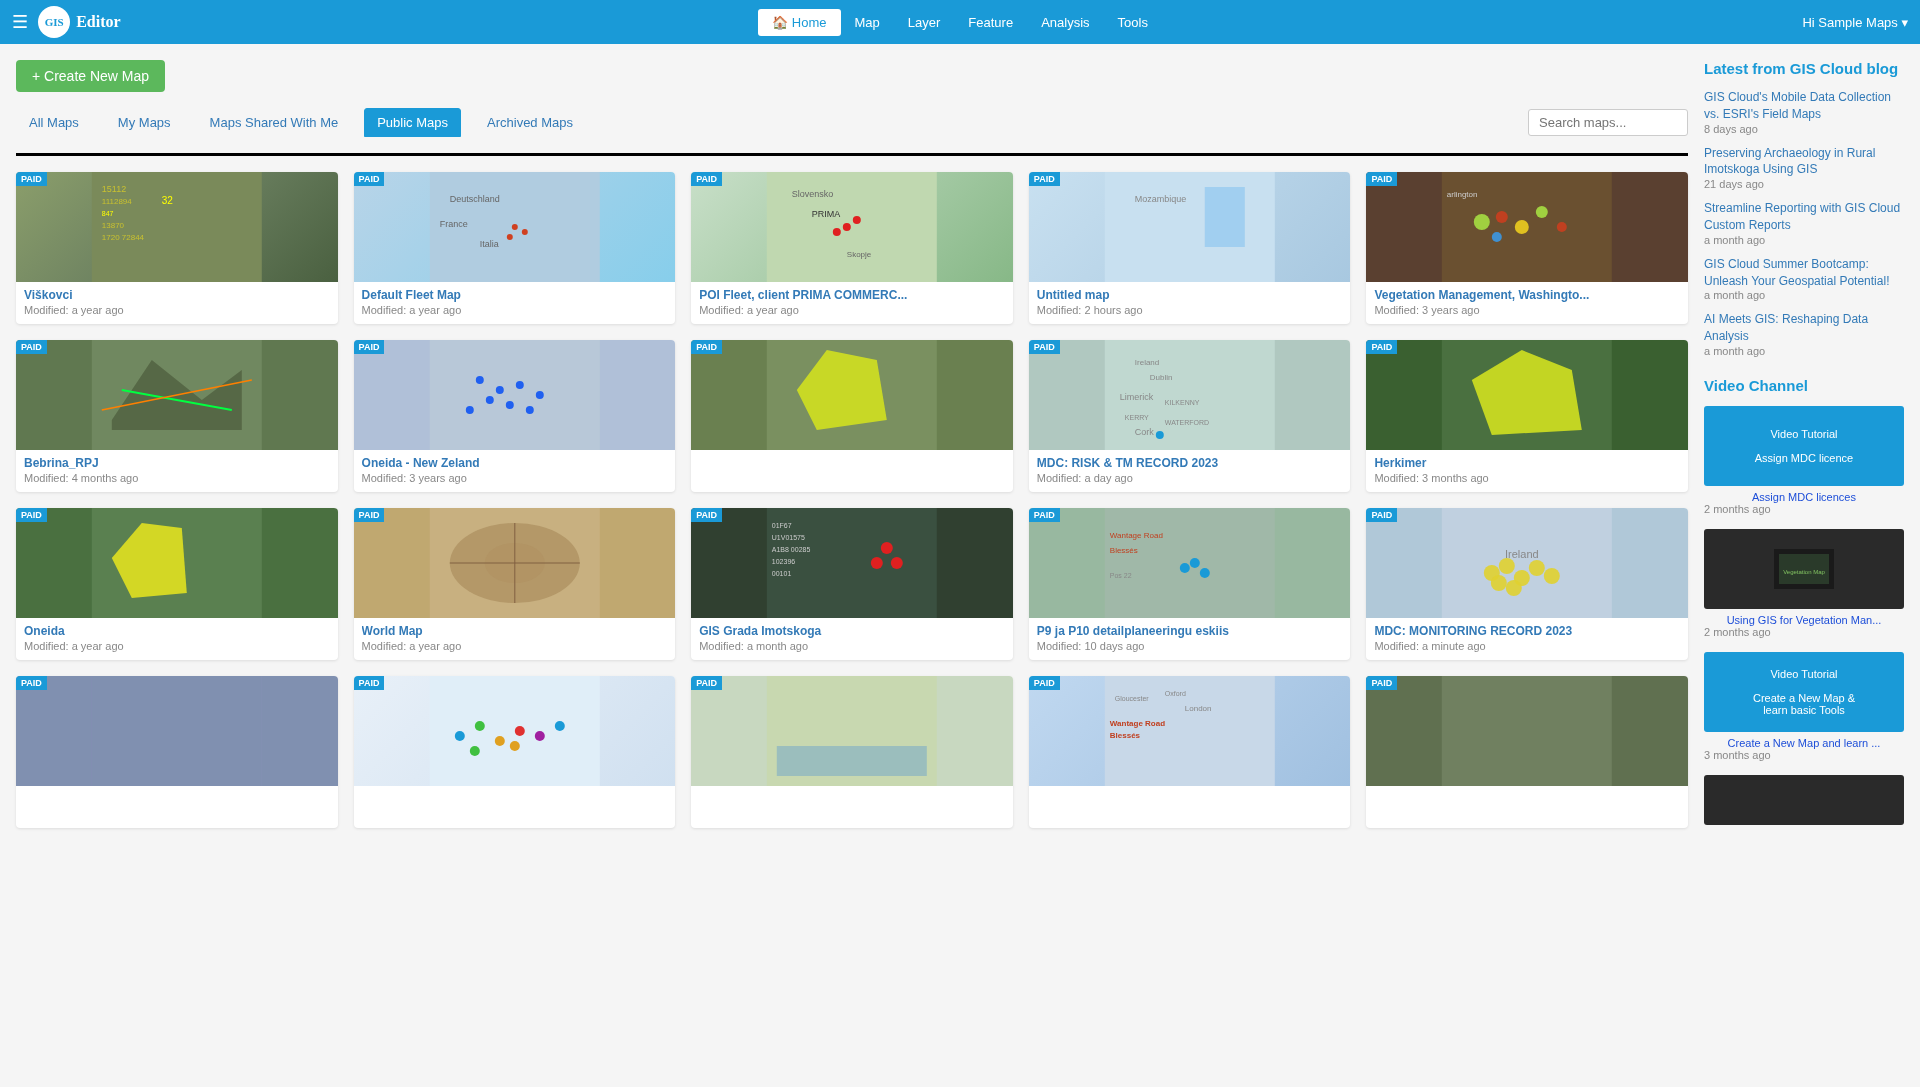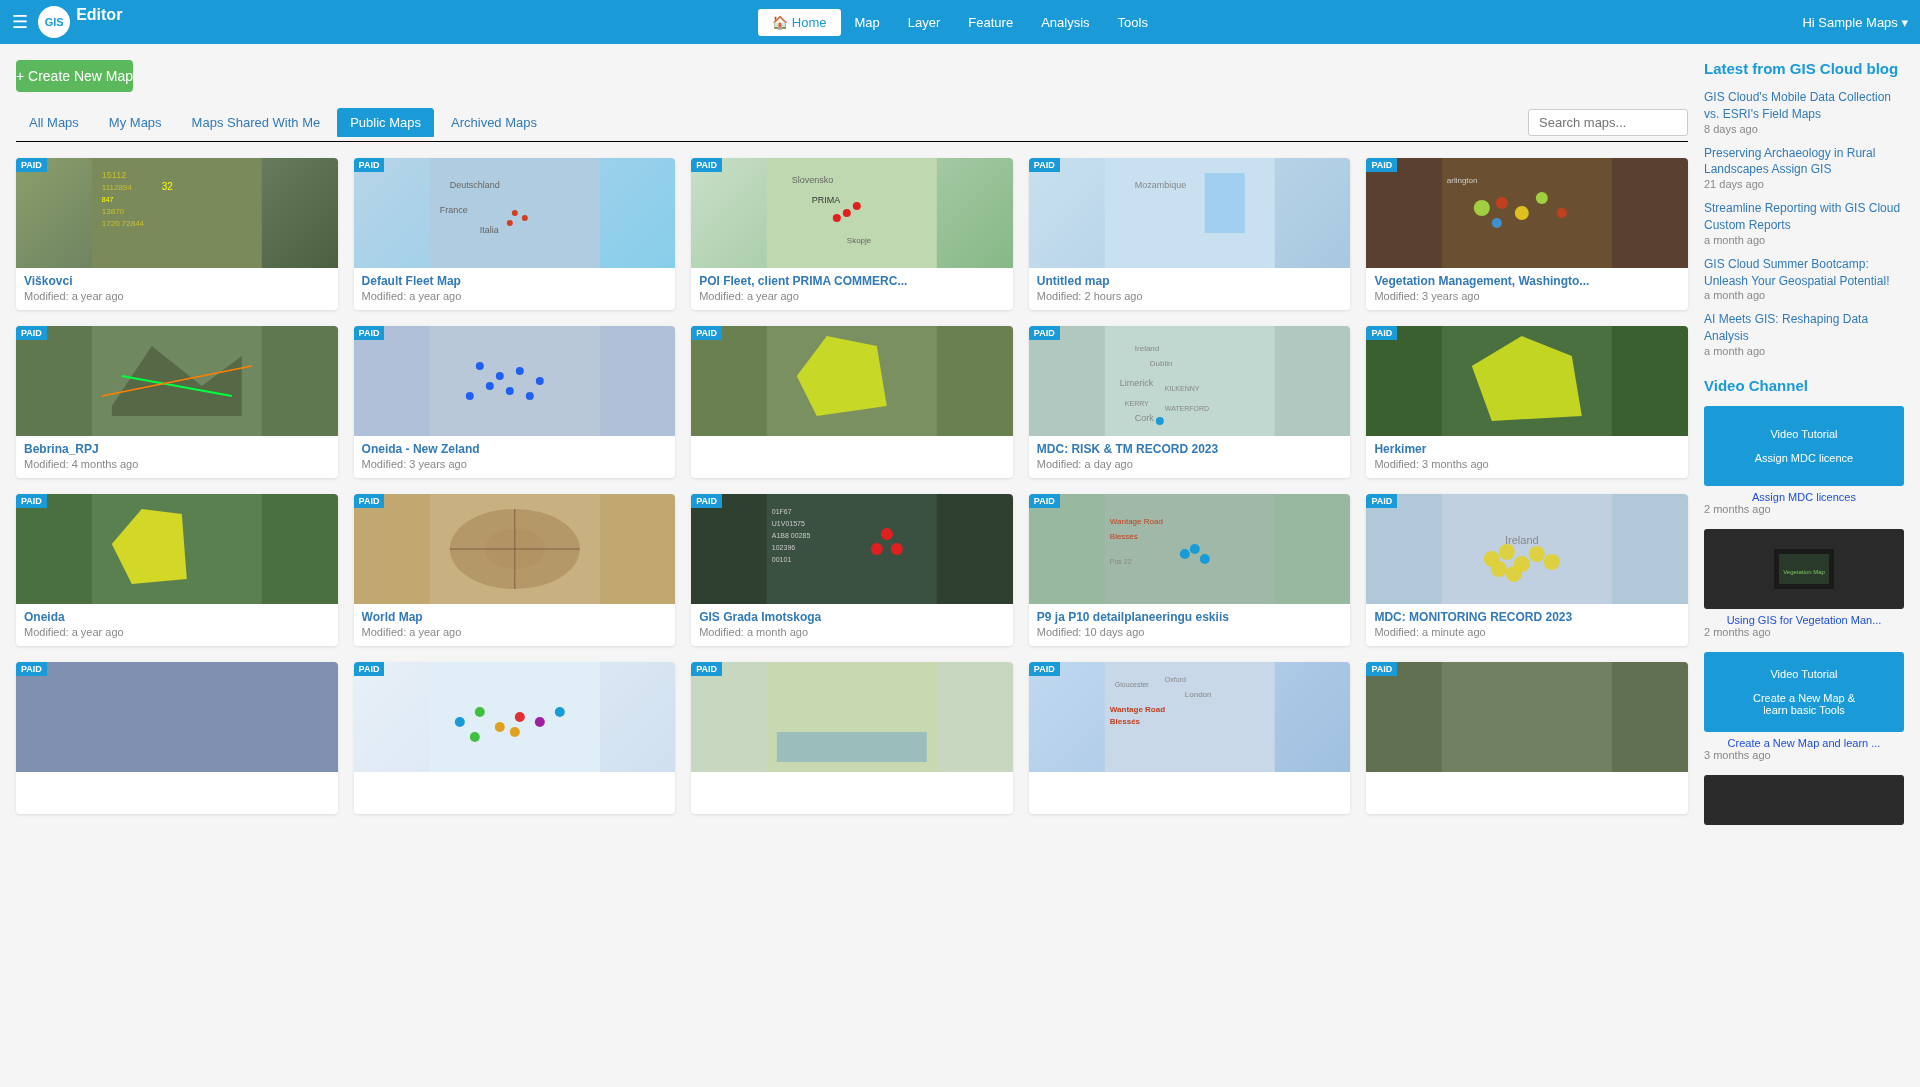--- a/index.html
+++ b/index.html
@@ -11,21 +11,21 @@
       height: 44px;
       display: flex;
       align-items: center;
       padding: 0 12px;
       position: fixed;
       top: 0; left: 0; right: 0;
       z-index: 100;
     }
     .topnav-left { display: flex; align-items: center; gap: 10px; flex: 1; }
     .hamburger-icon { color: white; font-size: 18px; cursor: pointer; }
-    .logo-area { display: flex; align-items: flex-start; gap: 6px; color: white; font-weight: bold; font-size: 16px; }
+    .logo-area { display: flex; align-items: center; gap: 6px; color: white; font-weight: bold; font-size: 16px; font-family: Liberation Serif, serif; }
     .logo-circle { width: 32px; height: 32px; background: white; border-radius: 50%; display: flex; align-items: center; justify-content: center; }
     .logo-circle span { color: #1a9ad7; font-weight: bold; font-size: 11px; }
 
     .topnav-center { display: flex; align-items: flex-start; gap: 0; }
     .nav-btn {
       color: white;
       padding: 6px 14px;
       cursor: pointer;
       border: none;
       background: transparent;
@@ -47,30 +47,30 @@
     }
 
     
     .content-area { flex: 1; min-width: 0; padding-right: 16px; }
 
     
     .create-btn {
       background: #5cb85c;
       color: white;
       border: none;
-      padding: 8px 0;
+      padding: 8px 16px;
       border-radius: 4px;
       cursor: pointer;
       font-size: 14px;
       display: flex; align-items: center; gap: 6px;
       margin-bottom: 16px;
     }
 
     
-    .tabs { display: flex; align-items: center; gap: 0; margin-bottom: 16px; border-bottom: 1px solid #000000; padding-bottom: 4px; }
+    .tabs { display: flex; align-items: center; gap: 9px; margin-bottom: 16px; border-bottom: 3px solid #000000; padding-bottom: 16px; }
     .tab {
       padding: 6px 12px;
       cursor: pointer;
       border: 1px solid transparent;
       border-radius: 3px 3px 0 0;
       font-size: 13px;
       color: #337ab7;
       background: transparent;
       margin-right: 4px;
     }
@@ -563,21 +563,21 @@
 
     <div class="blog-section">
       <h3>Latest from GIS Cloud blog</h3>
 
       <div class="blog-item">
         <a>GIS Cloud's Mobile Data Collection vs. ESRI's Field Maps</a>
         <div class="time">8 days ago</div>
       </div>
 
       <div class="blog-item">
-        <a>Preserving Archaeology in Rural Landscapes Assign GIS</a>
+        <a>Preserving Archaeology in Rural Imotskoga Using GIS</a>
         <div class="time">21 days ago</div>
       </div>
 
       <div class="blog-item">
         <a>Streamline Reporting with GIS Cloud Custom Reports</a>
         <div class="time">a month ago</div>
       </div>
 
       <div class="blog-item">
         <a>GIS Cloud Summer Bootcamp: Unleash Your Geospatial Potential!</a>

